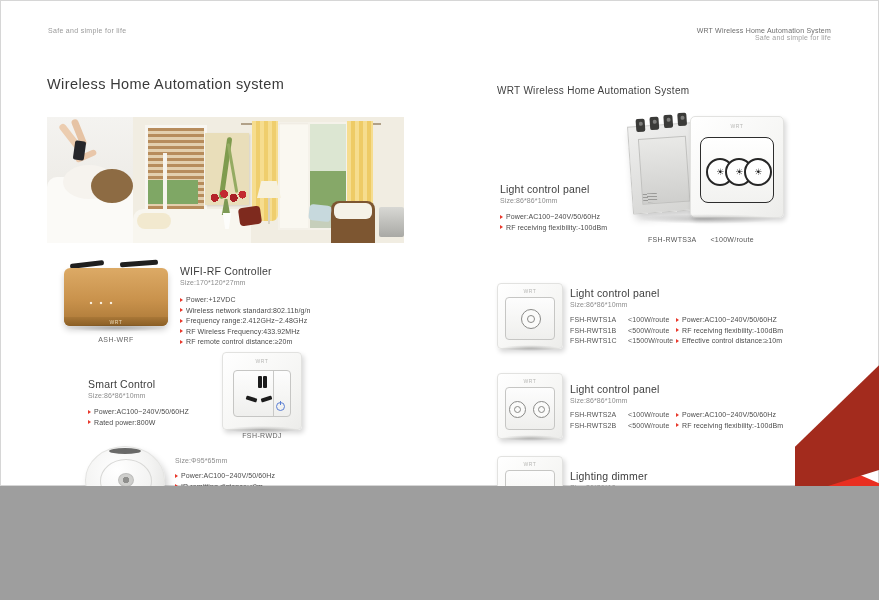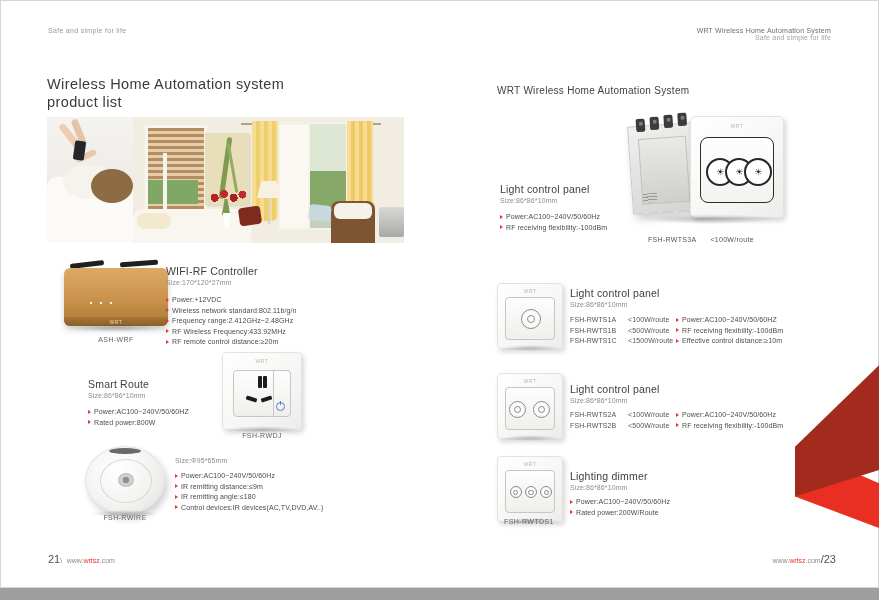--- a/index.html
+++ b/index.html
@@ -1,16 +1,16 @@
 <!DOCTYPE html>
 <html><head>
 <meta charset="utf-8">
 <style>
   html,body{margin:0;padding:0;background:#9e9e9e;}
-  .sheet{position:relative;width:879px;height:588px;background:#ffffff;margin:0 auto;
+  .sheet{position:relative;width:879px;height:486px;background:#ffffff;margin:0 auto;
          font-family:"Liberation Sans",sans-serif;overflow:hidden;
          box-shadow:inset 0 0 0 1px #d6d6d6;}
   .abs{position:absolute;}
 
   
   .tagline{font-size:7px;color:#9a9a9a;letter-spacing:.3px;}
   .hdr1{font-size:7px;color:#6d6d6d;letter-spacing:.2px;}
   .hdr2{font-size:7px;color:#a2a2a2;letter-spacing:.2px;}
   .page-title{font-size:14.5px;color:#3a3a3a;letter-spacing:.4px;line-height:18px;}
   .section-title{font-size:10px;color:#3f3f3f;letter-spacing:.3px;}
@@ -90,21 +90,20 @@
 </style>
 </head>
 <body>
 
 <div class="sheet">
 
   <div class="abs tagline" style="left:48px;top:27px;">Safe and simple for life</div>
 
   <div class="abs page-title" style="left:47px;top:75px;">
     <div>Wireless Home Automation system</div>
-    <div>product list</div>
   </div>
 
   <div class="photo">
 
     <div class="ph" style="left:0;top:0;width:86px;height:126px;background:linear-gradient(180deg,#f4f3f0,#e9e6e0);">
       <div class="ph" style="left:0;top:60px;width:86px;height:66px;background:#fbfaf7;border-radius:10px 10px 0 0;"></div>
       <div class="ph" style="left:8px;top:16px;width:30px;height:7px;background:#eccdb0;transform:rotate(52deg);border-radius:4px;"></div>
       <div class="ph" style="left:18px;top:12px;width:28px;height:7px;background:#e6c3a4;transform:rotate(68deg);border-radius:4px;"></div>
       <div class="ph" style="left:16px;top:48px;width:52px;height:34px;background:#f6f3ee;border-radius:50%;"></div>
       <div class="ph" style="left:28px;top:36px;width:22px;height:6px;background:#e9c7aa;transform:rotate(-24deg);border-radius:3px;"></div>
@@ -150,21 +149,21 @@
       <div class="led" style="left:36px;top:34px;"></div>
       <div class="led" style="left:46px;top:34px;"></div>
       <div class="ctrl-strip">
         <div class="ctrl-logo">WRT</div>
       </div>
     </div>
     <div class="dev-shadow" style="left:6px;top:66px;width:100px;height:8px;"></div>
   </div>
   <div class="abs img-label" style="left:60px;top:336px;width:112px;">ASH-WRF</div>
 
-  <div class="abs" style="left:166px;top:265px;width:210px;">
+  <div class="abs" style="left:180px;top:265px;width:210px;">
     <div class="pname">WIFI-RF Controller</div>
     <div class="psize">Size:170*120*27mm</div>
     <div style="margin-top:9px;">
       <div class="spec">
           <span class="arrow"></span>
           <span>Power:+12VDC</span>
         </div>
       <div class="spec">
           <span class="arrow"></span>
           <span>Wireless network standard:802.11b/g/n</span>
@@ -178,21 +177,21 @@
           <span>RF Wireless Frequency:433.92MHz</span>
         </div>
       <div class="spec">
           <span class="arrow"></span>
           <span>RF remote control distance:≥20m</span>
         </div>
     </div>
   </div>
 
   <div class="abs" style="left:88px;top:378px;width:130px;">
-    <div class="pname">Smart Route</div>
+    <div class="pname">Smart Control</div>
     <div class="psize">Size:86*86*10mm</div>
     <div style="margin-top:8px;">
       <div class="spec">
           <span class="arrow"></span>
           <span>Power:AC100~240V/50/60HZ</span>
         </div>
       <div class="spec">
           <span class="arrow"></span>
           <span>Rated power:800W</span>
         </div>

